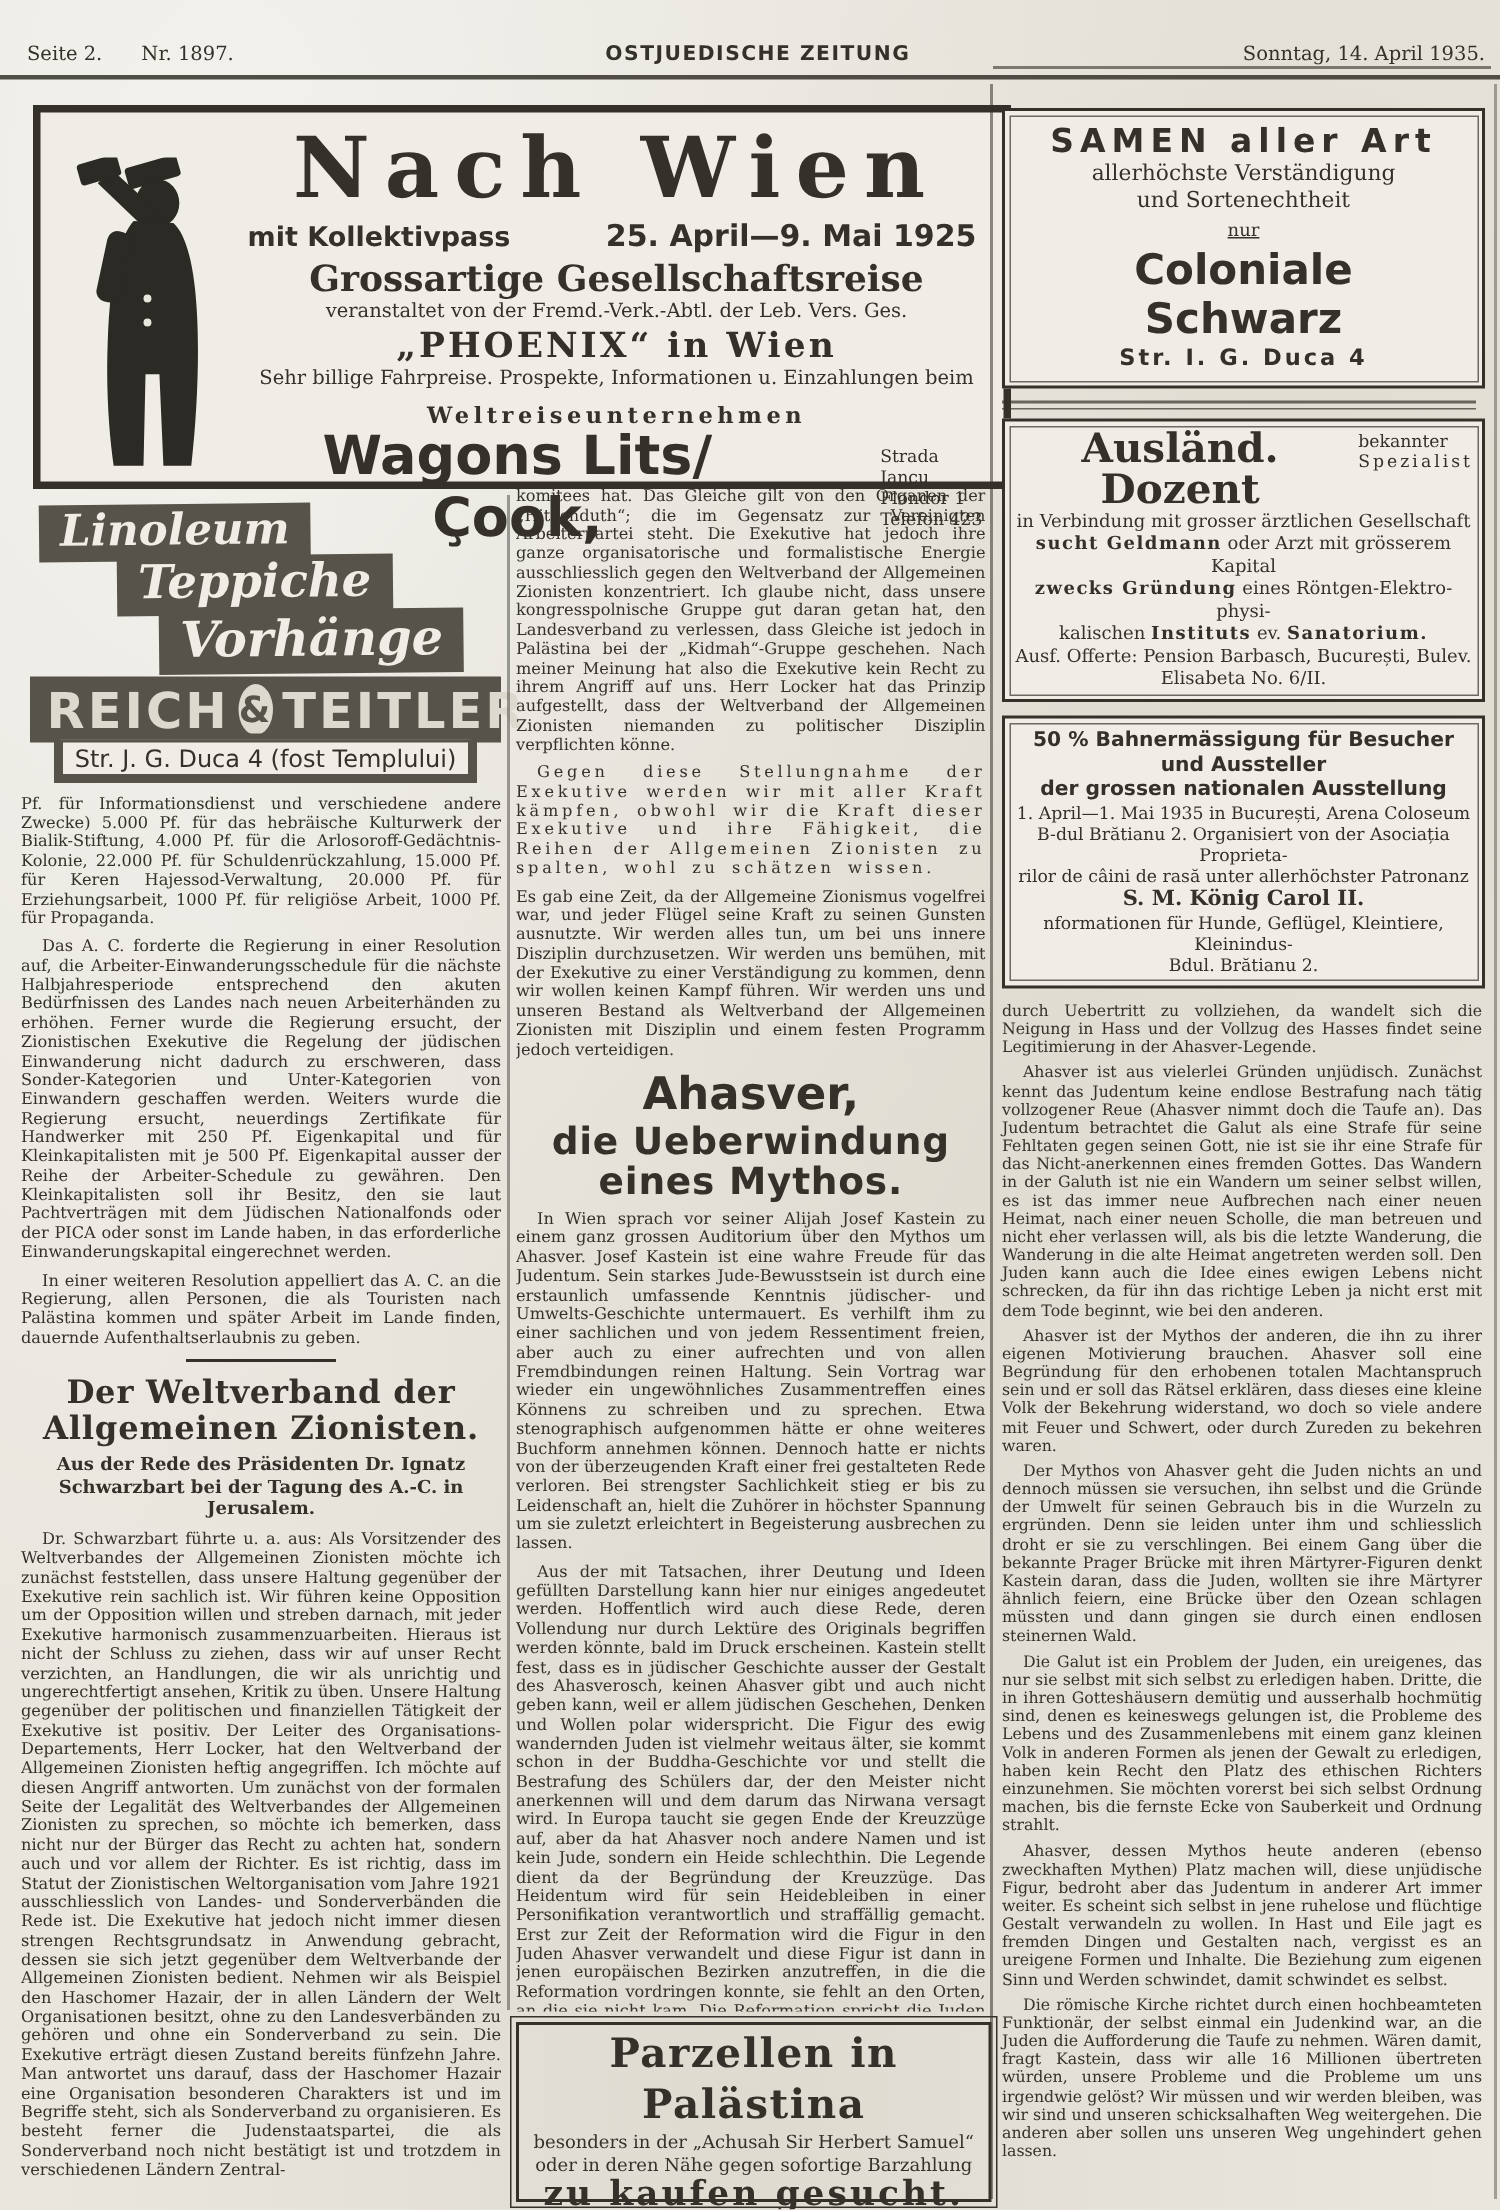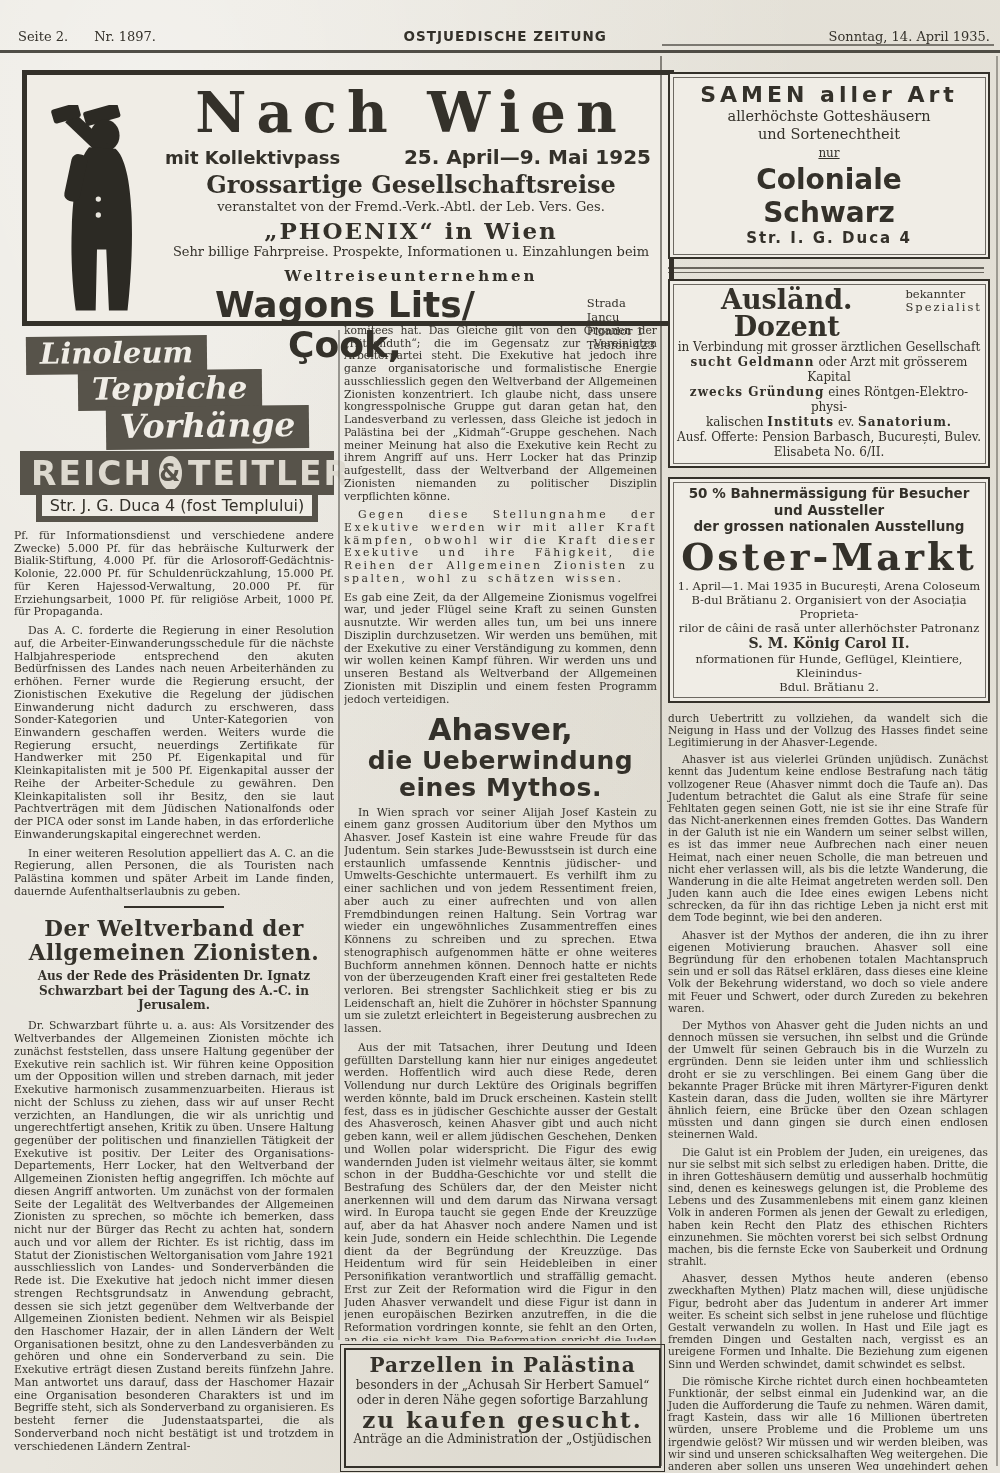--- a/index.html
+++ b/index.html
@@ -81,21 +81,21 @@
   .emph{letter-spacing:2.5px;word-spacing:3px;}
   .ah-h{margin:8px 0 6px;text-align:center;font-family:"DejaVu Sans","Liberation Sans",sans-serif;
         font-weight:bold;line-height:1.08;}
   .ah-h .ah1{display:block;font-size:30px;}
   .ah-h .ah2{display:block;font-size:25px;letter-spacing:.5px;}
   
   .ad-parz{position:absolute;left:340px;top:1344px;width:317px;height:120px;
            border:1.5px solid var(--ink);padding:3px;}
   .parz-in{border:2.5px solid var(--ink);height:100%;box-sizing:border-box;
            text-align:center;padding-top:3px;line-height:1.25;}
-  .parz-t{font-weight:bold;font-size:20px;letter-spacing:1px;}
+  .parz-t{font-weight:bold;font-size:27px;letter-spacing:1px;}
   .parz-l{font-size:12px;}
   .parz-big{font-weight:bold;font-size:23px;letter-spacing:2px;line-height:1.05;}
   
   .col-right{position:absolute;left:666px;top:56px;width:328px;height:1414px;overflow:hidden;}
   .box{border:2px solid var(--ink);position:relative;background:var(--paper-hi);
        text-align:center;}
   .box::before{content:"";position:absolute;inset:2.5px;border:1px solid var(--ink);
                opacity:.7;pointer-events:none;}
   .ad-samen{margin:16px 4px 0 2px;padding:8px 16px 10px;}
   .samen-t{font-family:"DejaVu Sans","Liberation Sans",sans-serif;font-weight:bold;
@@ -227,21 +227,21 @@
     </div>
   </section>
 
   <div class="vr vr-main"></div>
   <div class="vr vr-edge"></div>
 
   <section class="col-right">
 
     <div class="box ad-samen">
       <div class="samen-t">SAMEN aller Art</div>
-      <div class="samen-l">allerhöchste Gotteshäusern</div>
+      <div class="samen-l">allerhöchste Verständigung</div>
       <div class="samen-l">und Sortenechtheit</div>
       <div class="samen-nur">nur</div>
       <div class="samen-firm">Coloniale Schwarz</div>
       <div class="samen-addr">Str. I. G. Duca 4</div>
     </div>
 
     <div class="dbl-rule">
         <i></i>
         <i></i>
       </div>
@@ -258,21 +258,20 @@
       <div class="doz-l"><span class="b">sucht Geldmann</span><span> oder Arzt mit grösserem Kapital</span></div>
       <div class="doz-l"><span class="b">zwecks Gründung</span><span> eines Röntgen-Elektro-physi-</span></div>
       <div class="doz-l"><span>kalischen </span><span class="b">Instituts</span><span> ev. </span><span class="b">Sanatorium.</span></div>
       <div class="doz-l">Ausf. Offerte: Pension Barbasch, București, Bulev.</div>
       <div class="doz-l">Elisabeta No. 6/II.</div>
     </div>
 
     <div class="box ad-oster">
       <div class="ost-l12">50 % Bahnermässigung für Besucher und Aussteller</div>
       <div class="ost-l12">der grossen nationalen Ausstellung</div>
-      <div class="ost-t">Oster-Markt</div>
       <div class="ost-l">1. April—1. Mai 1935 in București, Arena Coloseum</div>
       <div class="ost-l">B-dul Brătianu 2. Organisiert von der Asociația Proprieta-</div>
       <div class="ost-l">rilor de câini de rasă unter allerhöchster Patronanz</div>
       <div class="ost-l6">S. M. König Carol II.</div>
       <div class="ost-l">nformationen für Hunde, Geflügel, Kleintiere, Kleinindus-</div>
       <div class="ost-l">Bdul. Brătianu 2.</div>
     </div>
 
     <div class="rtext">
       <p class="noind">durch Uebertritt zu vollziehen, da wandelt sich die Neigung in Hass und der Vollzug des Hasses findet seine Legitimierung in der Ahasver-Legende.</p>

